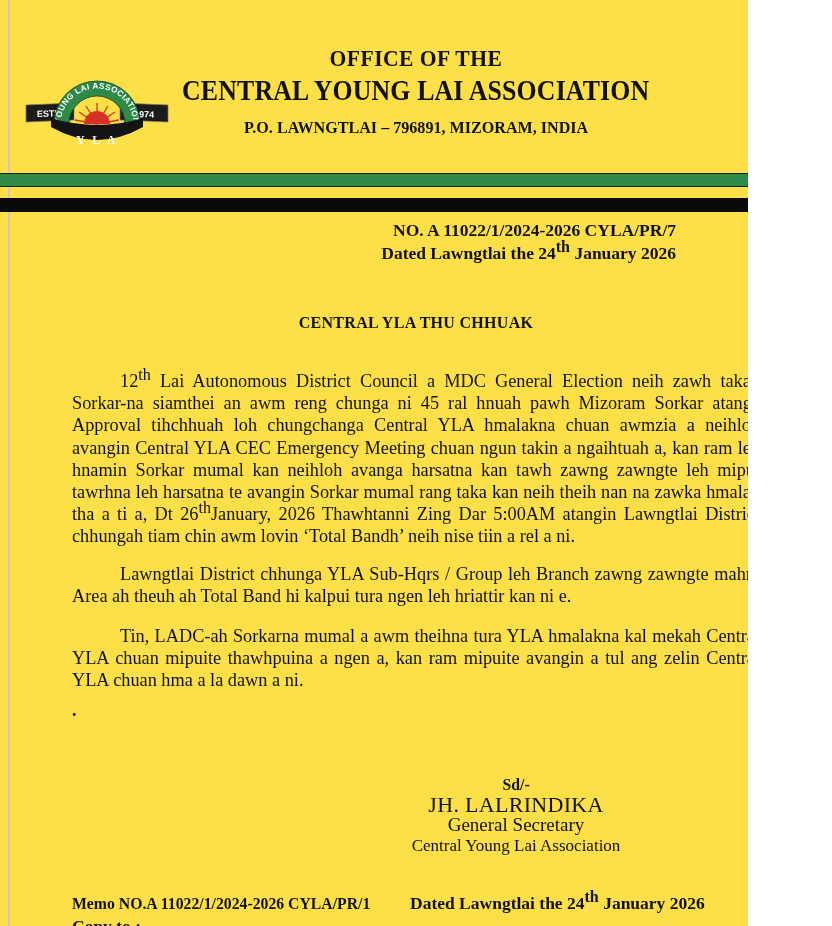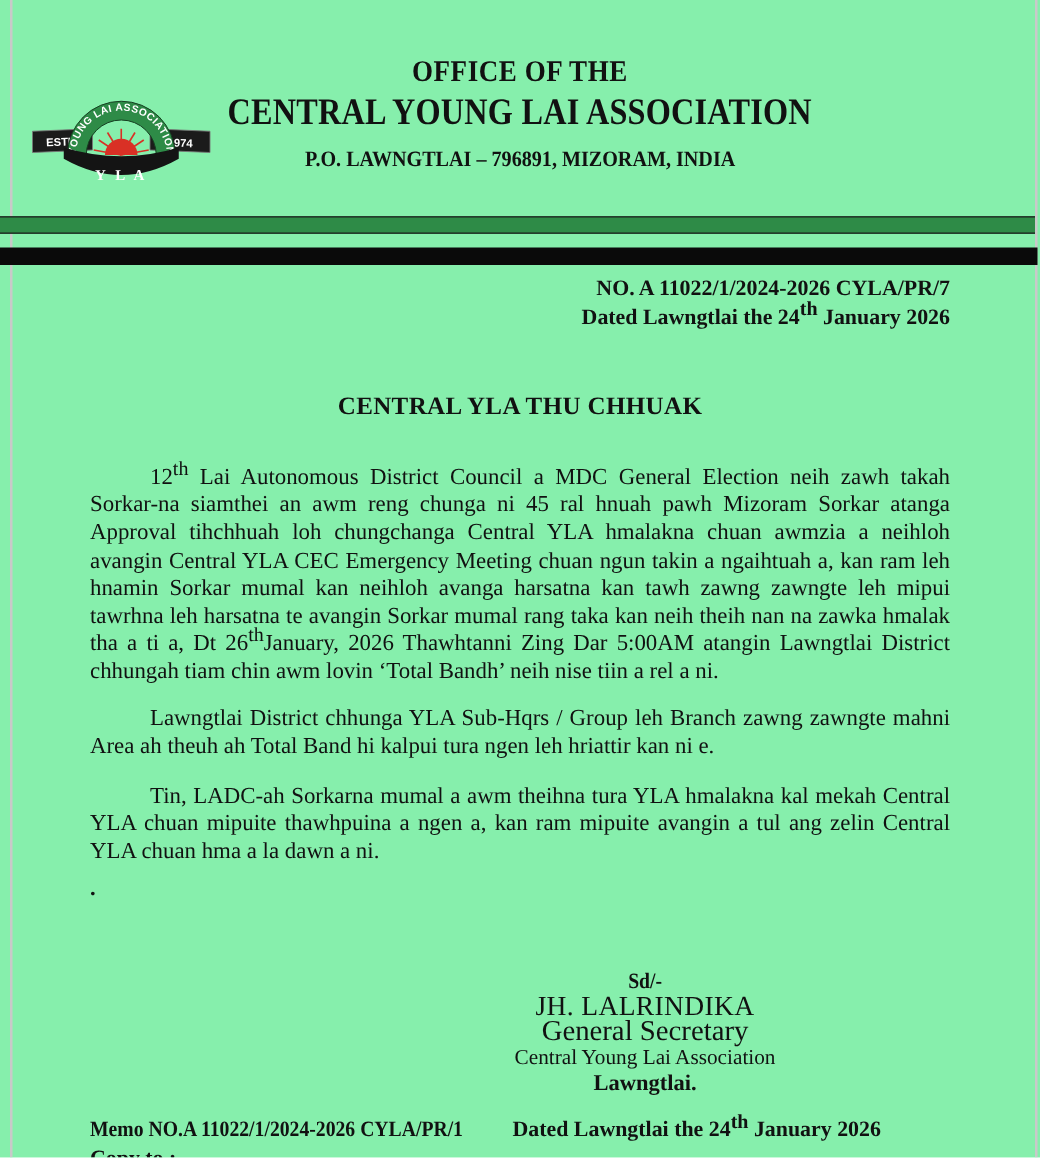--- a/index.html
+++ b/index.html
@@ -1,19 +1,19 @@
 <!DOCTYPE html>
 <html><head>
 <meta charset="utf-8">
 <style>
   html,body{margin:0;padding:0;background:#ffffff;}
   .page{
     position:relative;
-    width:832px;height:926px;
-    background:#86efac;
+    width:748px;height:926px;
+    background:#fde047;
     overflow:hidden;
     font-family:"Liberation Serif","DejaVu Serif",serif;
     color:#111;
   }
   .edge{position:absolute;top:0;bottom:0;width:2px;background:#c9c9c9;}
   .edge-left{left:8px;}
   .edge-right{left:828px;}
 
   
   .head-text{position:absolute;top:44px;left:0;width:832px;text-align:center;}
@@ -33,38 +33,38 @@
   .bar-green{position:absolute;left:0;top:173px;width:828px;height:14px;
     background:#2e8b47;border-top:1px solid #1c1c1c;border-bottom:1px solid #1c1c1c;box-sizing:border-box;}
   .bar-black{position:absolute;left:0;top:198px;width:830px;height:14px;background:#0a0a0a;}
 
   
   .ref-block{position:absolute;top:219px;right:72px;text-align:right;
     font-size:17.5px;font-weight:bold;line-height:23px;}
 
   
   .doc-title{position:absolute;top:314px;left:0;width:832px;margin:0;text-align:center;
-    font-size:20px;font-weight:bold;letter-spacing:.3px;}
+    font-size:16px;font-weight:bold;letter-spacing:.3px;}
 
   
   .body-para{position:absolute;left:72px;width:688px;margin:0;
     font-size:18.3px;font-weight:normal;line-height:22.2px;
     text-align:justify;text-indent:48px;}
   .p1{top:370px;}
   .p2{top:563px;}
   .p3{top:625px;}
   sup{font-size:16px;line-height:0;}
   .stray-dot{position:absolute;left:72px;top:700px;font-size:18px;font-weight:bold;}
 
   
   .sig-block{position:absolute;top:774px;left:331px;width:370px;text-align:center;
     font-size:17.5px;line-height:20.5px;}
   .sig-sd{font-weight:bold;display:inline-block;transform:scaleX(.9);}
   .sig-name{font-size:22px;letter-spacing:.3px;}
-  .sig-role{font-size:23px;}
+  .sig-role{font-size:19px;}
   .sig-org{font-size:17px;}
   .sig-place{font-weight:bold;font-size:18px;}
 
   
   .memo-line{position:absolute;top:893px;left:0;width:832px;height:24px;
     font-weight:bold;font-size:17.5px;}
   .memo-number{position:absolute;left:72px;display:inline-block;
     transform:scaleX(.9);transform-origin:0 50%;}
   .memo-date{position:absolute;left:410px;}
   .copy-to{position:absolute;top:916px;left:72px;font-weight:bold;font-size:17.5px;}
@@ -131,21 +131,20 @@
 
   <p class="body-para p3">Tin, LADC-ah Sorkarna mumal a awm theihna tura YLA hmalakna kal mekah Central YLA chuan mipuite thawhpuina a ngen a, kan ram mipuite avangin a tul ang zelin Central YLA chuan hma a la dawn a ni.</p>
 
   <div class="stray-dot">.</div>
 
   <div class="sig-block">
     <div><span class="sig-sd">Sd/-</span></div>
     <div class="sig-name">JH. LALRINDIKA</div>
     <div class="sig-role">General Secretary</div>
     <div class="sig-org">Central Young Lai Association</div>
-    <div class="sig-place">Lawngtlai.</div>
   </div>
 
   <div class="memo-line">
     <span class="memo-number">Memo NO.A 11022/1/2024-2026 CYLA/PR/1</span>
     <span class="memo-date"><span>Dated Lawngtlai the 24</span><sup>th</sup><span>  January  2026</span></span>
   </div>
 
   <div class="copy-to">Copy to :-</div>
 
 </div>

